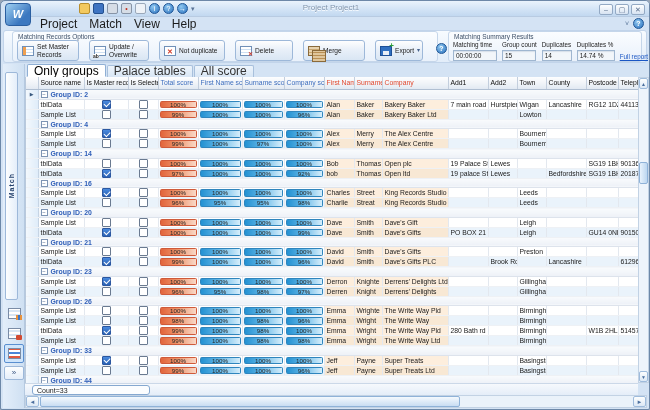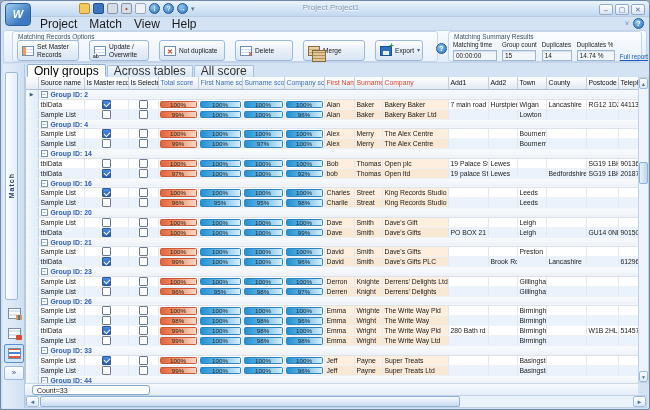--- a/index.html
+++ b/index.html
@@ -189,21 +189,21 @@
             <div class="slabel">Duplicates %</div>
             <div class="sbox" style="width: 38px;">14.74 %</div>
           </div>
           <a class="slink">Full report</a>
         </div>
     </div>
   </div>
 
   <div class="tabs">
       <span class="tab active">Only groups</span>
-      <span class="tab">Across tables</span>
+      <span class="tab">Palace tables</span>
       <span class="tab">All score</span>
     </div>
 
   <div class="dock">
     <div class="dock-tab">
       <span class="vtext">Match</span>
     </div>
     <div class="dock-btn" style="top:240px">
         <span class="dicon di-chart"></span>
       </div>

